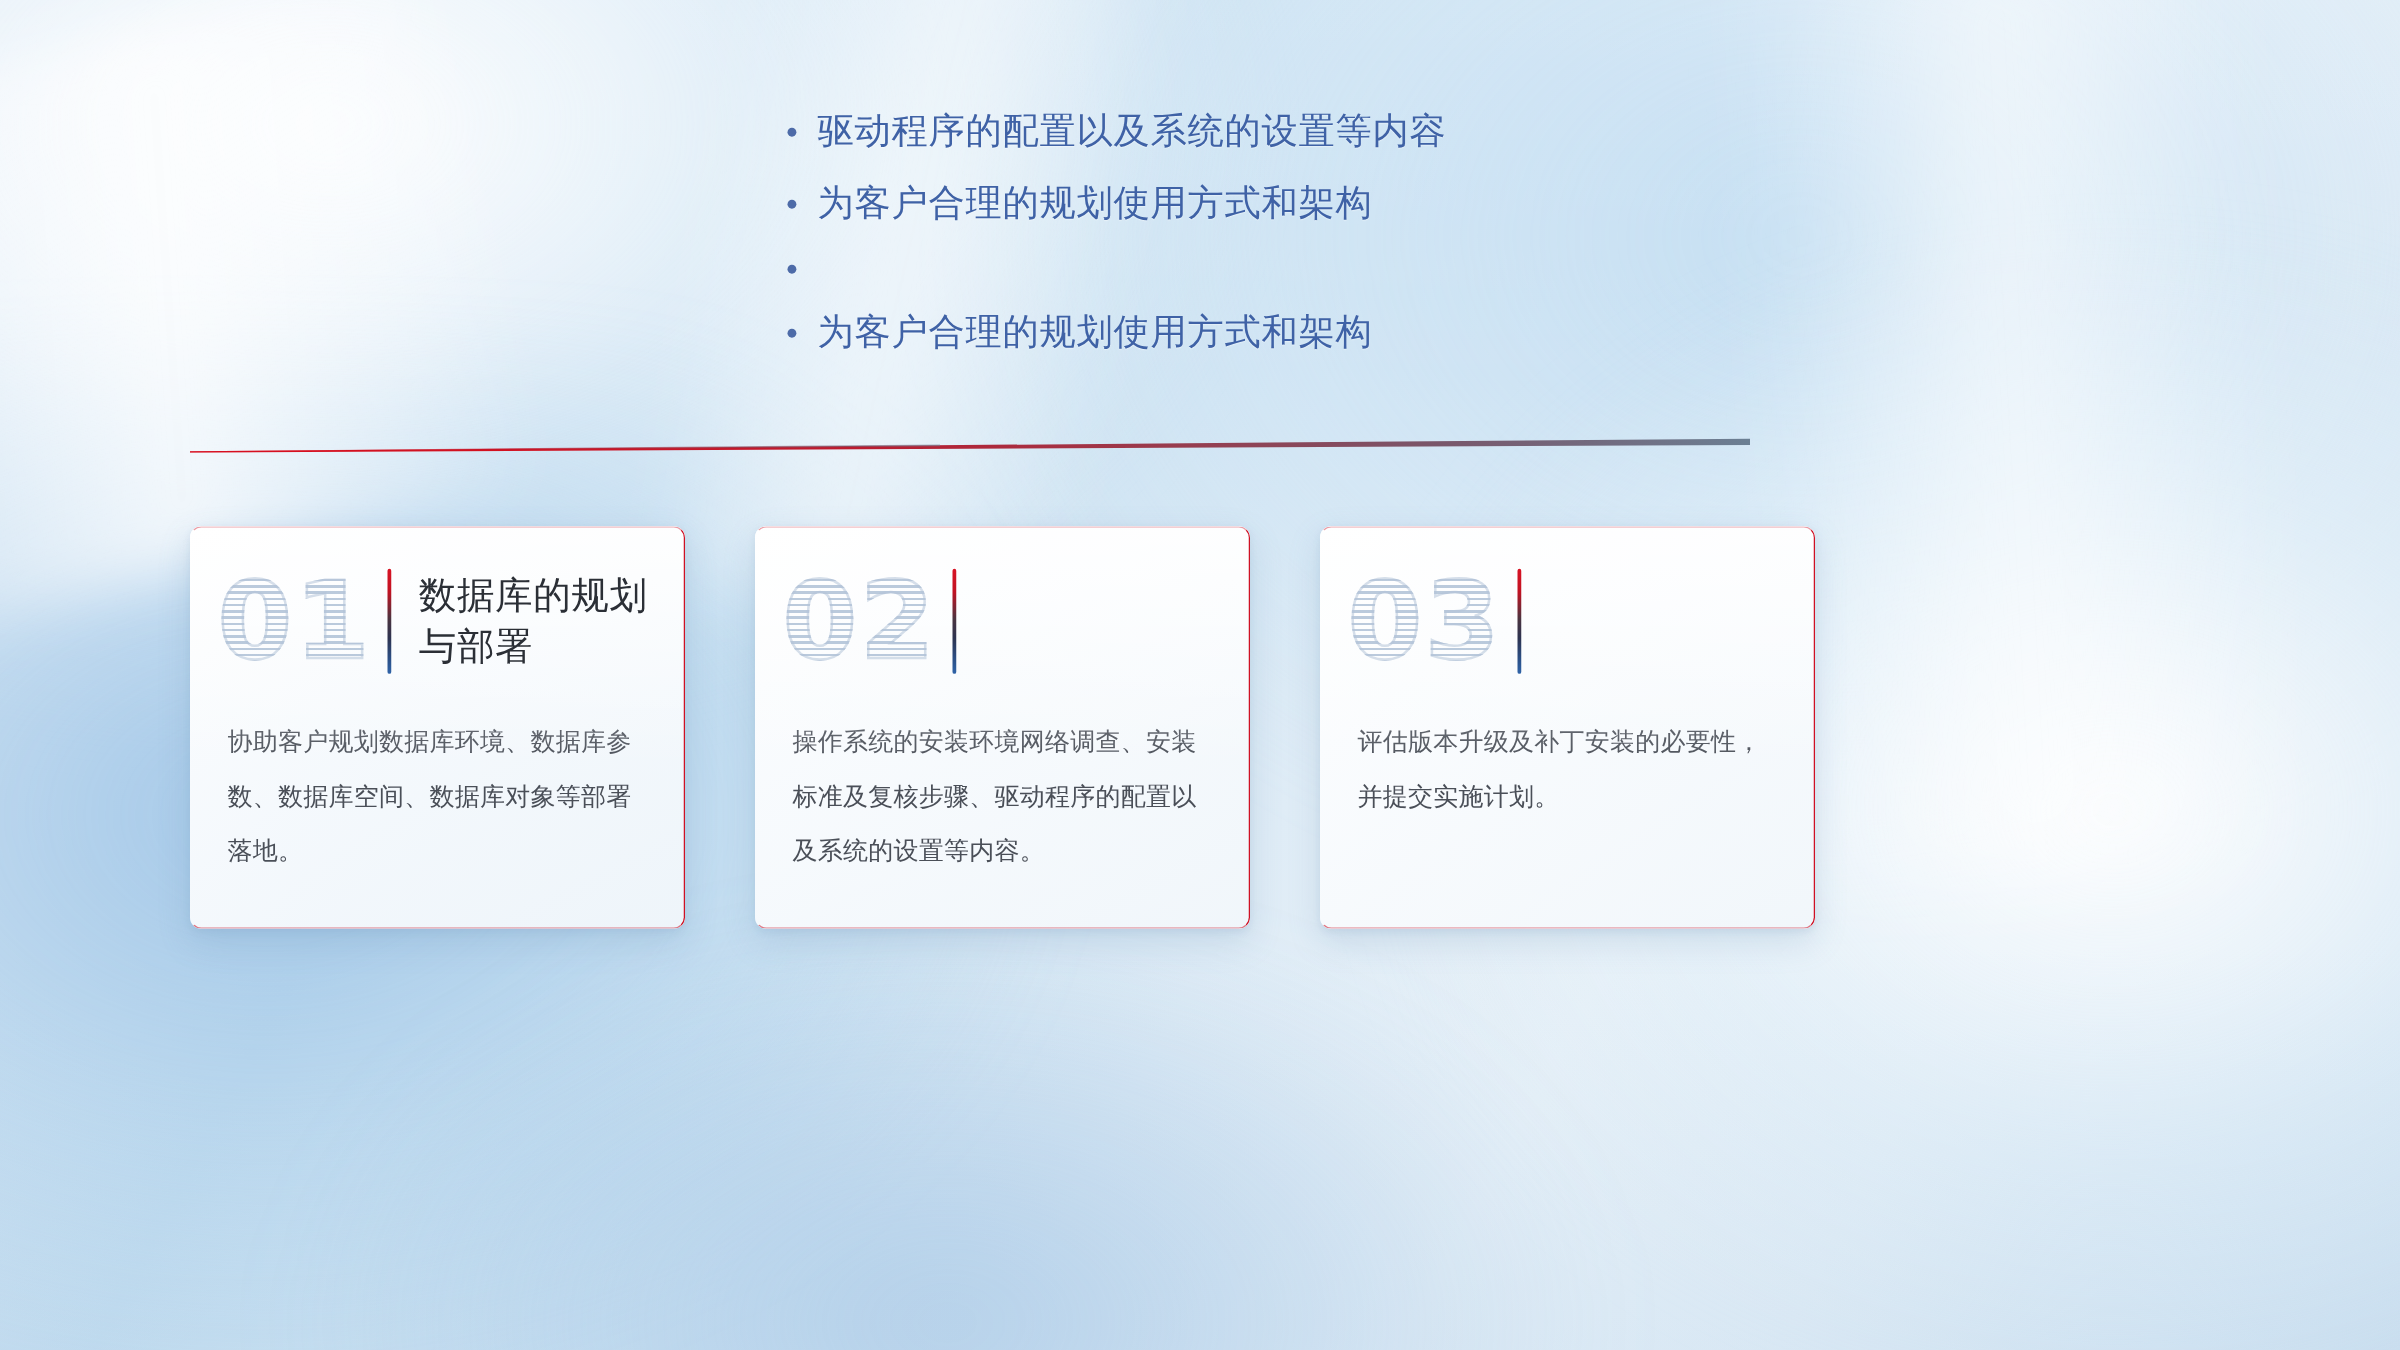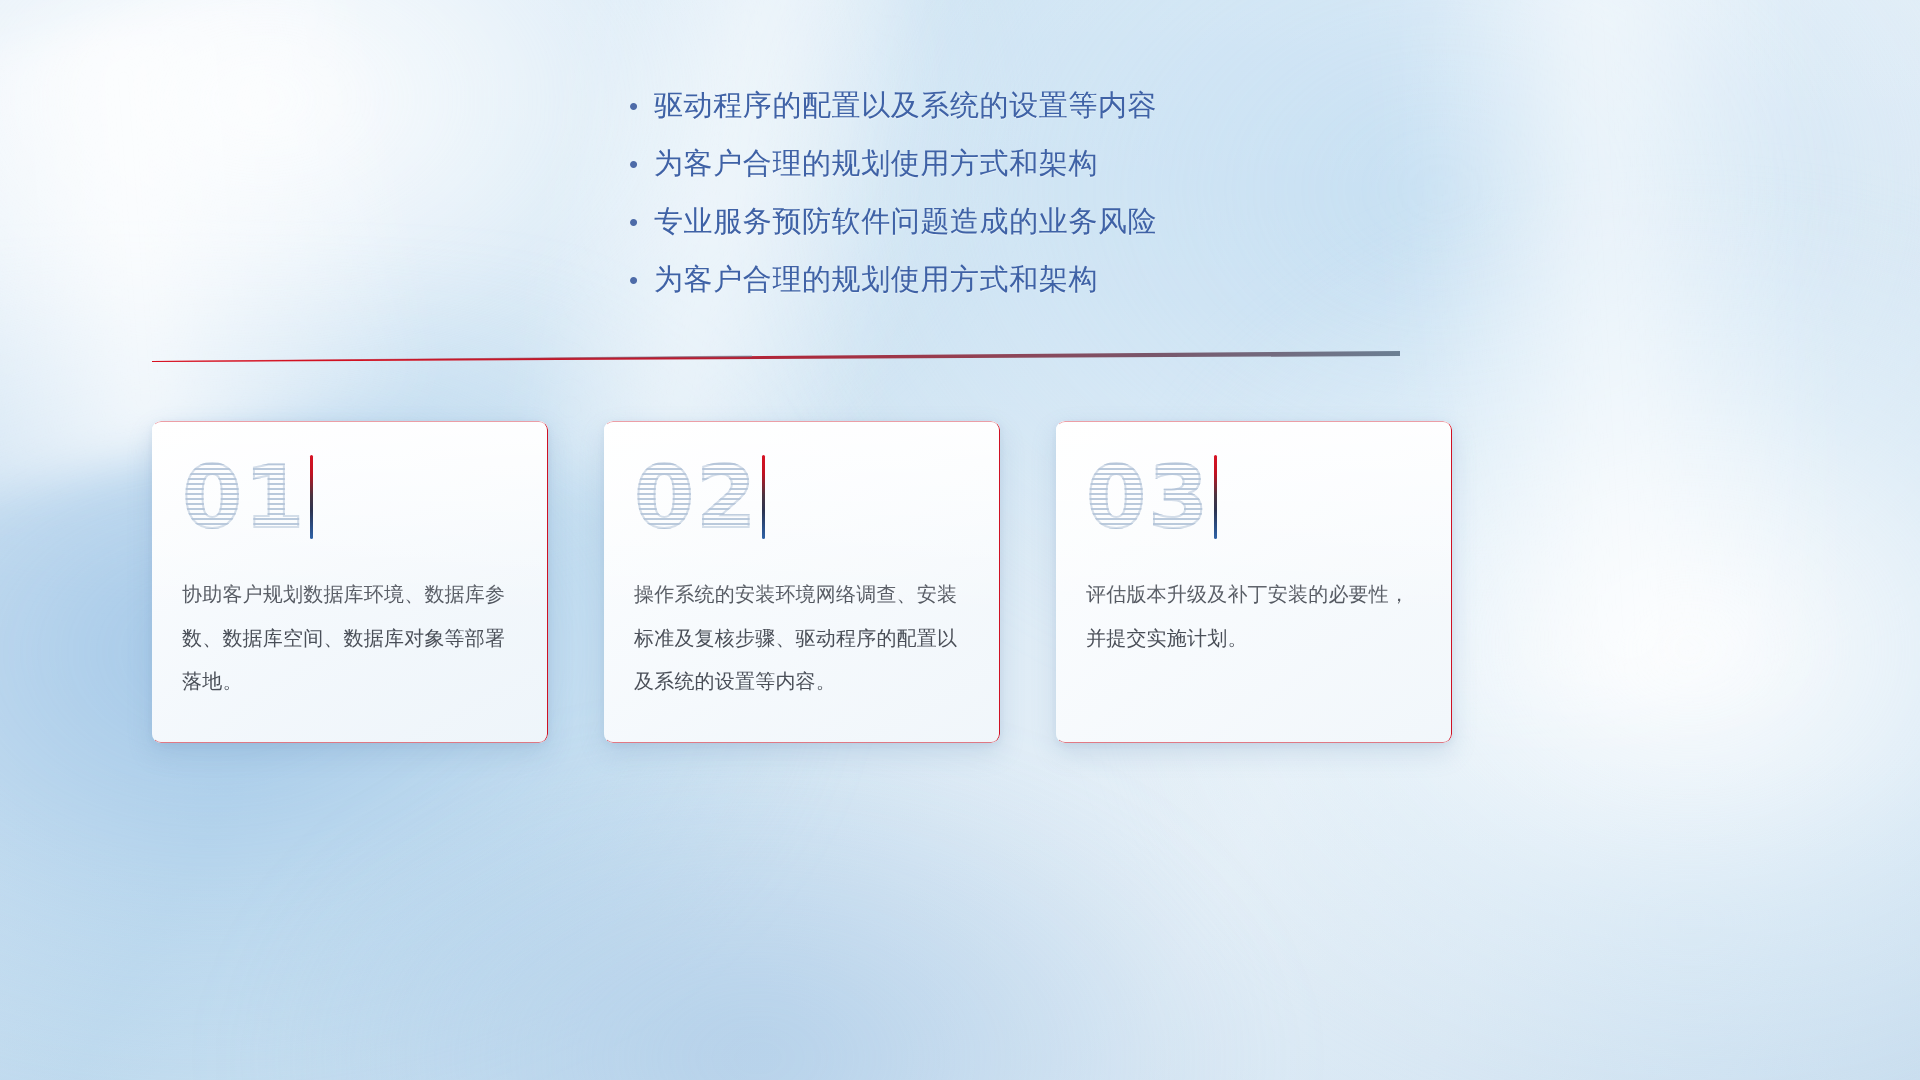--- a/index.html
+++ b/index.html
@@ -134,21 +134,21 @@
   .card-head{
     position:relative;
     height:152px;
     display:flex; align-items:center;
     padding-left:22px;
   }
   .card-num{
     position:relative;
     width:132px; flex:0 0 132px;
     height:104px;
-    display:flex; align-items:center; justify-content:flex-end;
+    display:flex; align-items:center; justify-content:flex-start;
   }
   .card-num .glyph{
     font-family:"DejaVu Sans",sans-serif;
     font-size:86px; font-weight:700; letter-spacing:2px;
     line-height:1;
     color:transparent;
     -webkit-text-stroke:2px rgba(120,150,185,.55);
     background:repeating-linear-gradient(
         0deg,
         rgba(110,142,180,.85) 0px,
@@ -205,21 +205,20 @@
     <span class="bullet-text">驱动程序的配置以及系统的设置等内容</span>
   </div>
 
   <div class="bullet-row">
     <span class="bullet-dot">•</span>
     <span class="bullet-text">为客户合理的规划使用方式和架构</span>
   </div>
 
   <div class="bullet-row">
     <span class="bullet-dot">•</span>
-    <span class="bullet-text">专业服务预防软件问题造成的业务风险</span>
   </div>
 
   <div class="bullet-row">
     <span class="bullet-dot">•</span>
     <span class="bullet-text">为客户合理的规划使用方式和架构</span>
   </div>
 
 </div>
 
 <div id="divider">
@@ -242,20 +241,21 @@
 <div id="cards">
 
   <div class="card">
     <div class="card-sheen"></div>
     <div class="card-accent"></div>
     <div class="card-head">
       <div class="card-num">
         <span class="glyph">01</span>
       </div>
       <div class="card-divider"></div>
+      <div class="card-title">数据库的规划与部署</div>
     </div>
     <div class="card-body">协助客户规划数据库环境、数据库参数、数据库空间、数据库对象等部署落地。</div>
   </div>
 
   <div class="card">
     <div class="card-sheen"></div>
     <div class="card-accent"></div>
     <div class="card-head">
       <div class="card-num">
         <span class="glyph">02</span>

